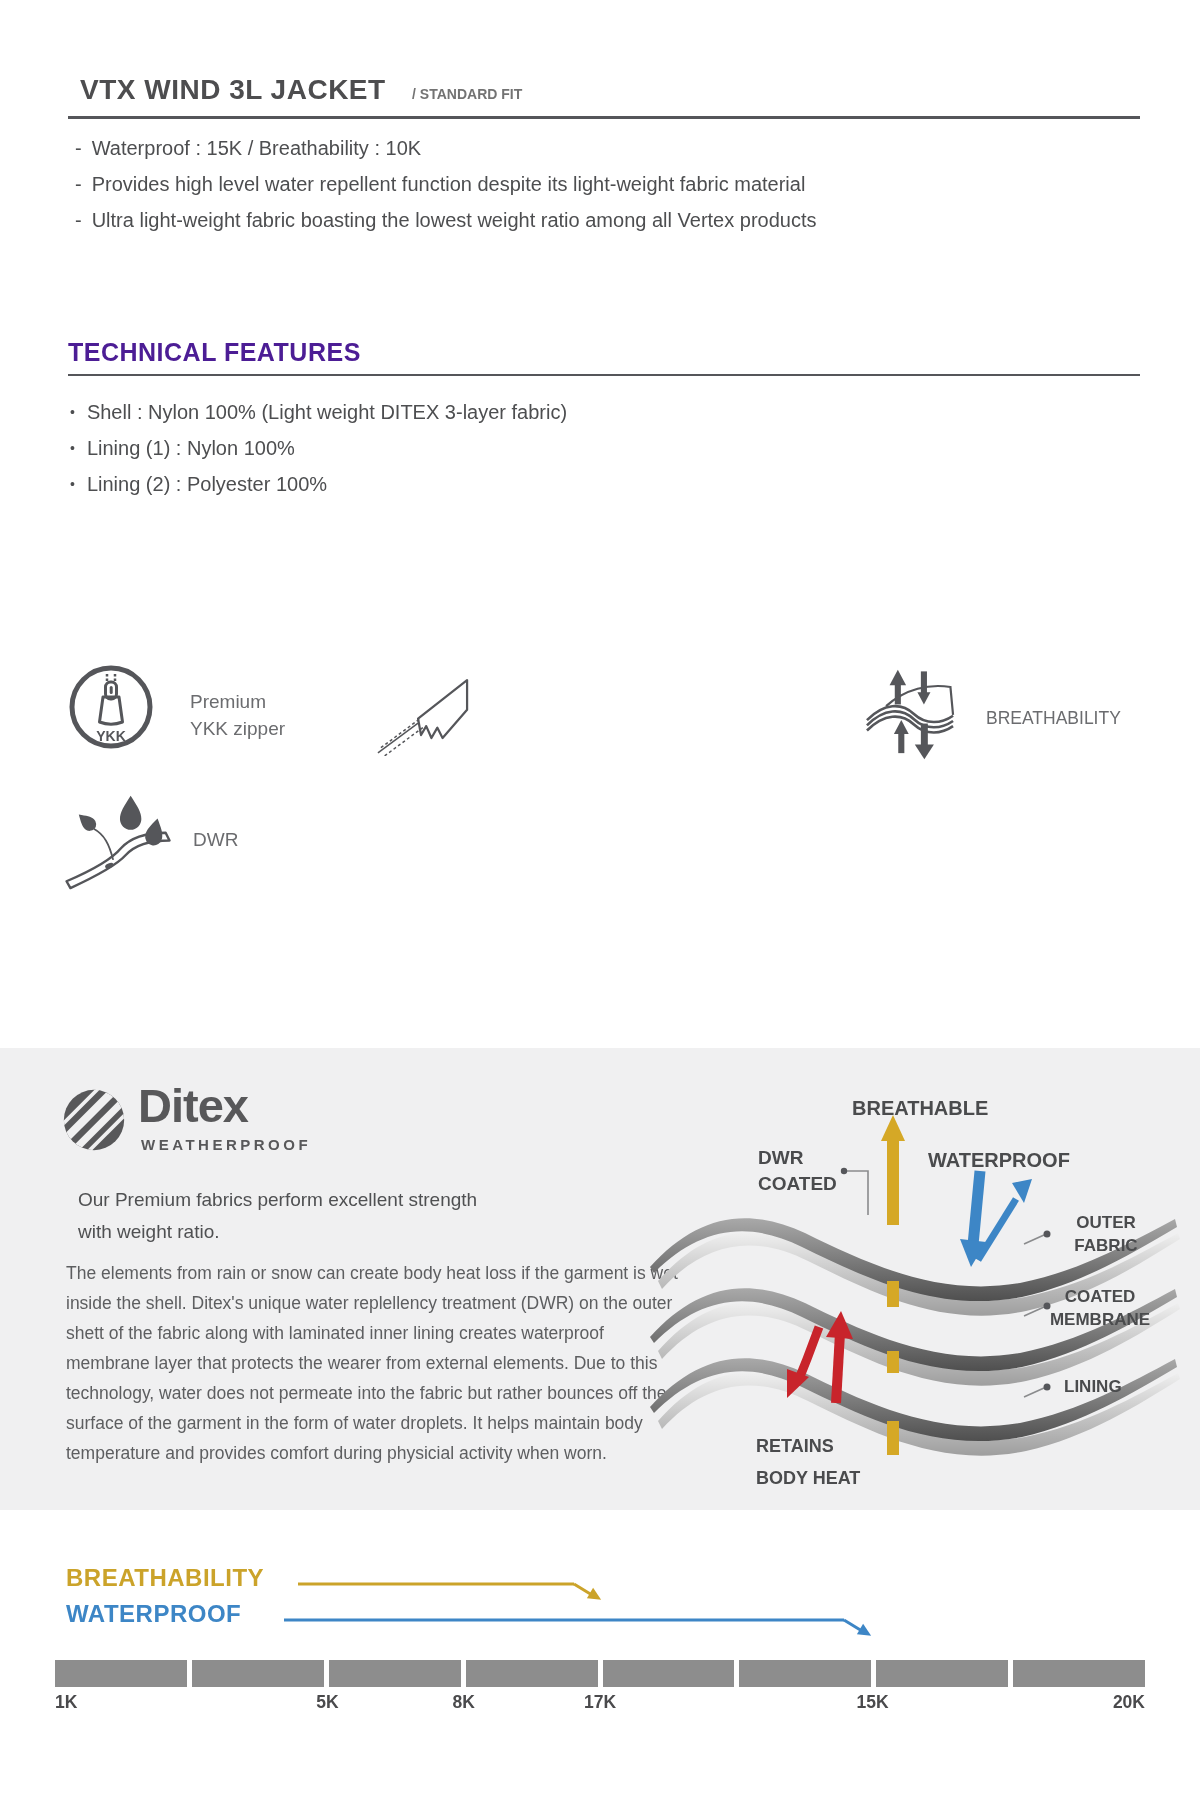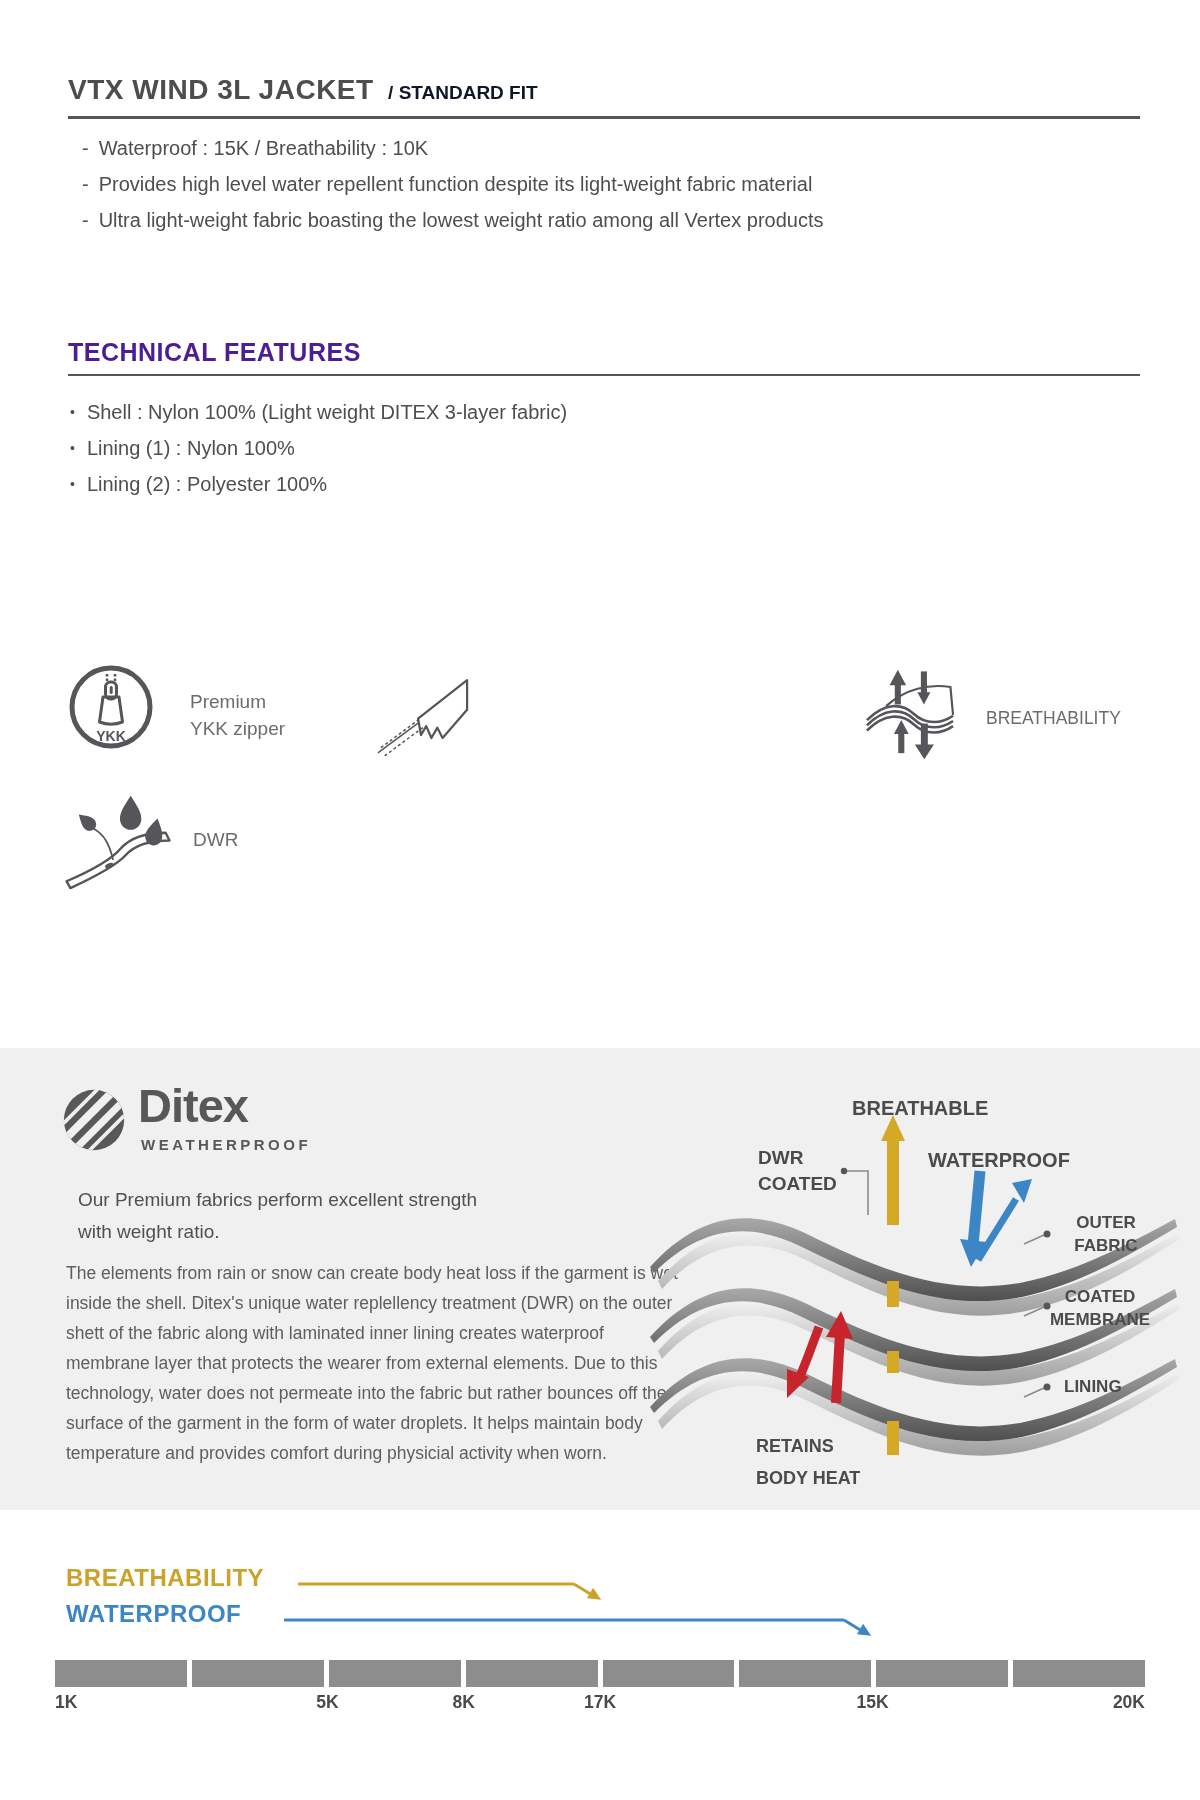--- a/index.html
+++ b/index.html
@@ -3,25 +3,25 @@
 <meta charset="utf-8">
 <style>
   html,body{margin:0;padding:0;background:#fff;}
   #root{
     position:relative;width:1200px;height:1800px;background:#ffffff;overflow:hidden;
     font-family:"Liberation Sans","DejaVu Sans",sans-serif;color:#4d4d4f;
   }
   
   .title-row{position:absolute;left:68px;top:74px;white-space:nowrap;}
   .title{font-size:28px;font-weight:700;letter-spacing:.5px;color:#4d4d4f;display:inline;}
-  .fit{font-size:19px;font-weight:700;color:#0f172a;display:inline;margin-left:10px;}
+  .fit{font-size:14px;font-weight:700;color:#737373;display:inline;margin-left:10px;}
   .rule{position:absolute;left:68px;width:1072px;background:#55565a;height:3px;}
   .rule-title{top:116px;}
   .rule-tech{top:374px;height:2px;}
-  .intro{position:absolute;left:82px;top:130px;font-size:20px;line-height:36px;color:#4d4e50;}
+  .intro{position:absolute;left:75px;top:130px;font-size:20px;line-height:36px;color:#4d4e50;}
   .intro .line{white-space:nowrap;}
   .mark{margin-right:10px;}
   
   .tech-head{position:absolute;left:68px;top:338px;font-size:25px;font-weight:700;letter-spacing:.5px;color:#4c1d95;}
   .tech-list{position:absolute;left:70px;top:394px;font-size:20px;line-height:36px;color:#4d4e50;}
   .tech-list .dot{font-size:14px;vertical-align:2px;margin-right:12px;color:#4d4e50;}
   
   .feat-label{position:absolute;color:#6b6c6f;font-size:19px;line-height:27px;white-space:pre-line;}
   .feat-label.small{font-size:17.5px;line-height:24px;}
   .icon-box{position:absolute;}
@@ -52,21 +52,21 @@
   .bar .seg{flex:1;background:#8d8d8d;}
   .ticks{position:absolute;left:55px;top:1692px;width:1090px;height:24px;font-size:17.5px;font-weight:700;color:#4a4a4c;}
   .tick{position:absolute;top:0;}
 </style>
 </head>
 <body>
 
 <div id="root">
 
   <div class="title-row">
-    <h1 class="title" style="margin:0">VTX WIND 3L JACKET</h1>
+    <h1 class="title" style="margin:12px">VTX WIND 3L JACKET</h1>
     <span class="fit">/ STANDARD FIT</span>
   </div>
   <div class="rule rule-title"></div>
 
   <div class="intro">
     <div class="line"><span class="mark">-</span><span>Waterproof : 15K / Breathability : 10K</span></div>
     <div class="line"><span class="mark">-</span><span>Provides high level water repellent function despite its light-weight fabric material</span></div>
     <div class="line"><span class="mark">-</span><span>Ultra light-weight fabric boasting the lowest weight ratio among all Vertex products</span></div>
   </div>
 

